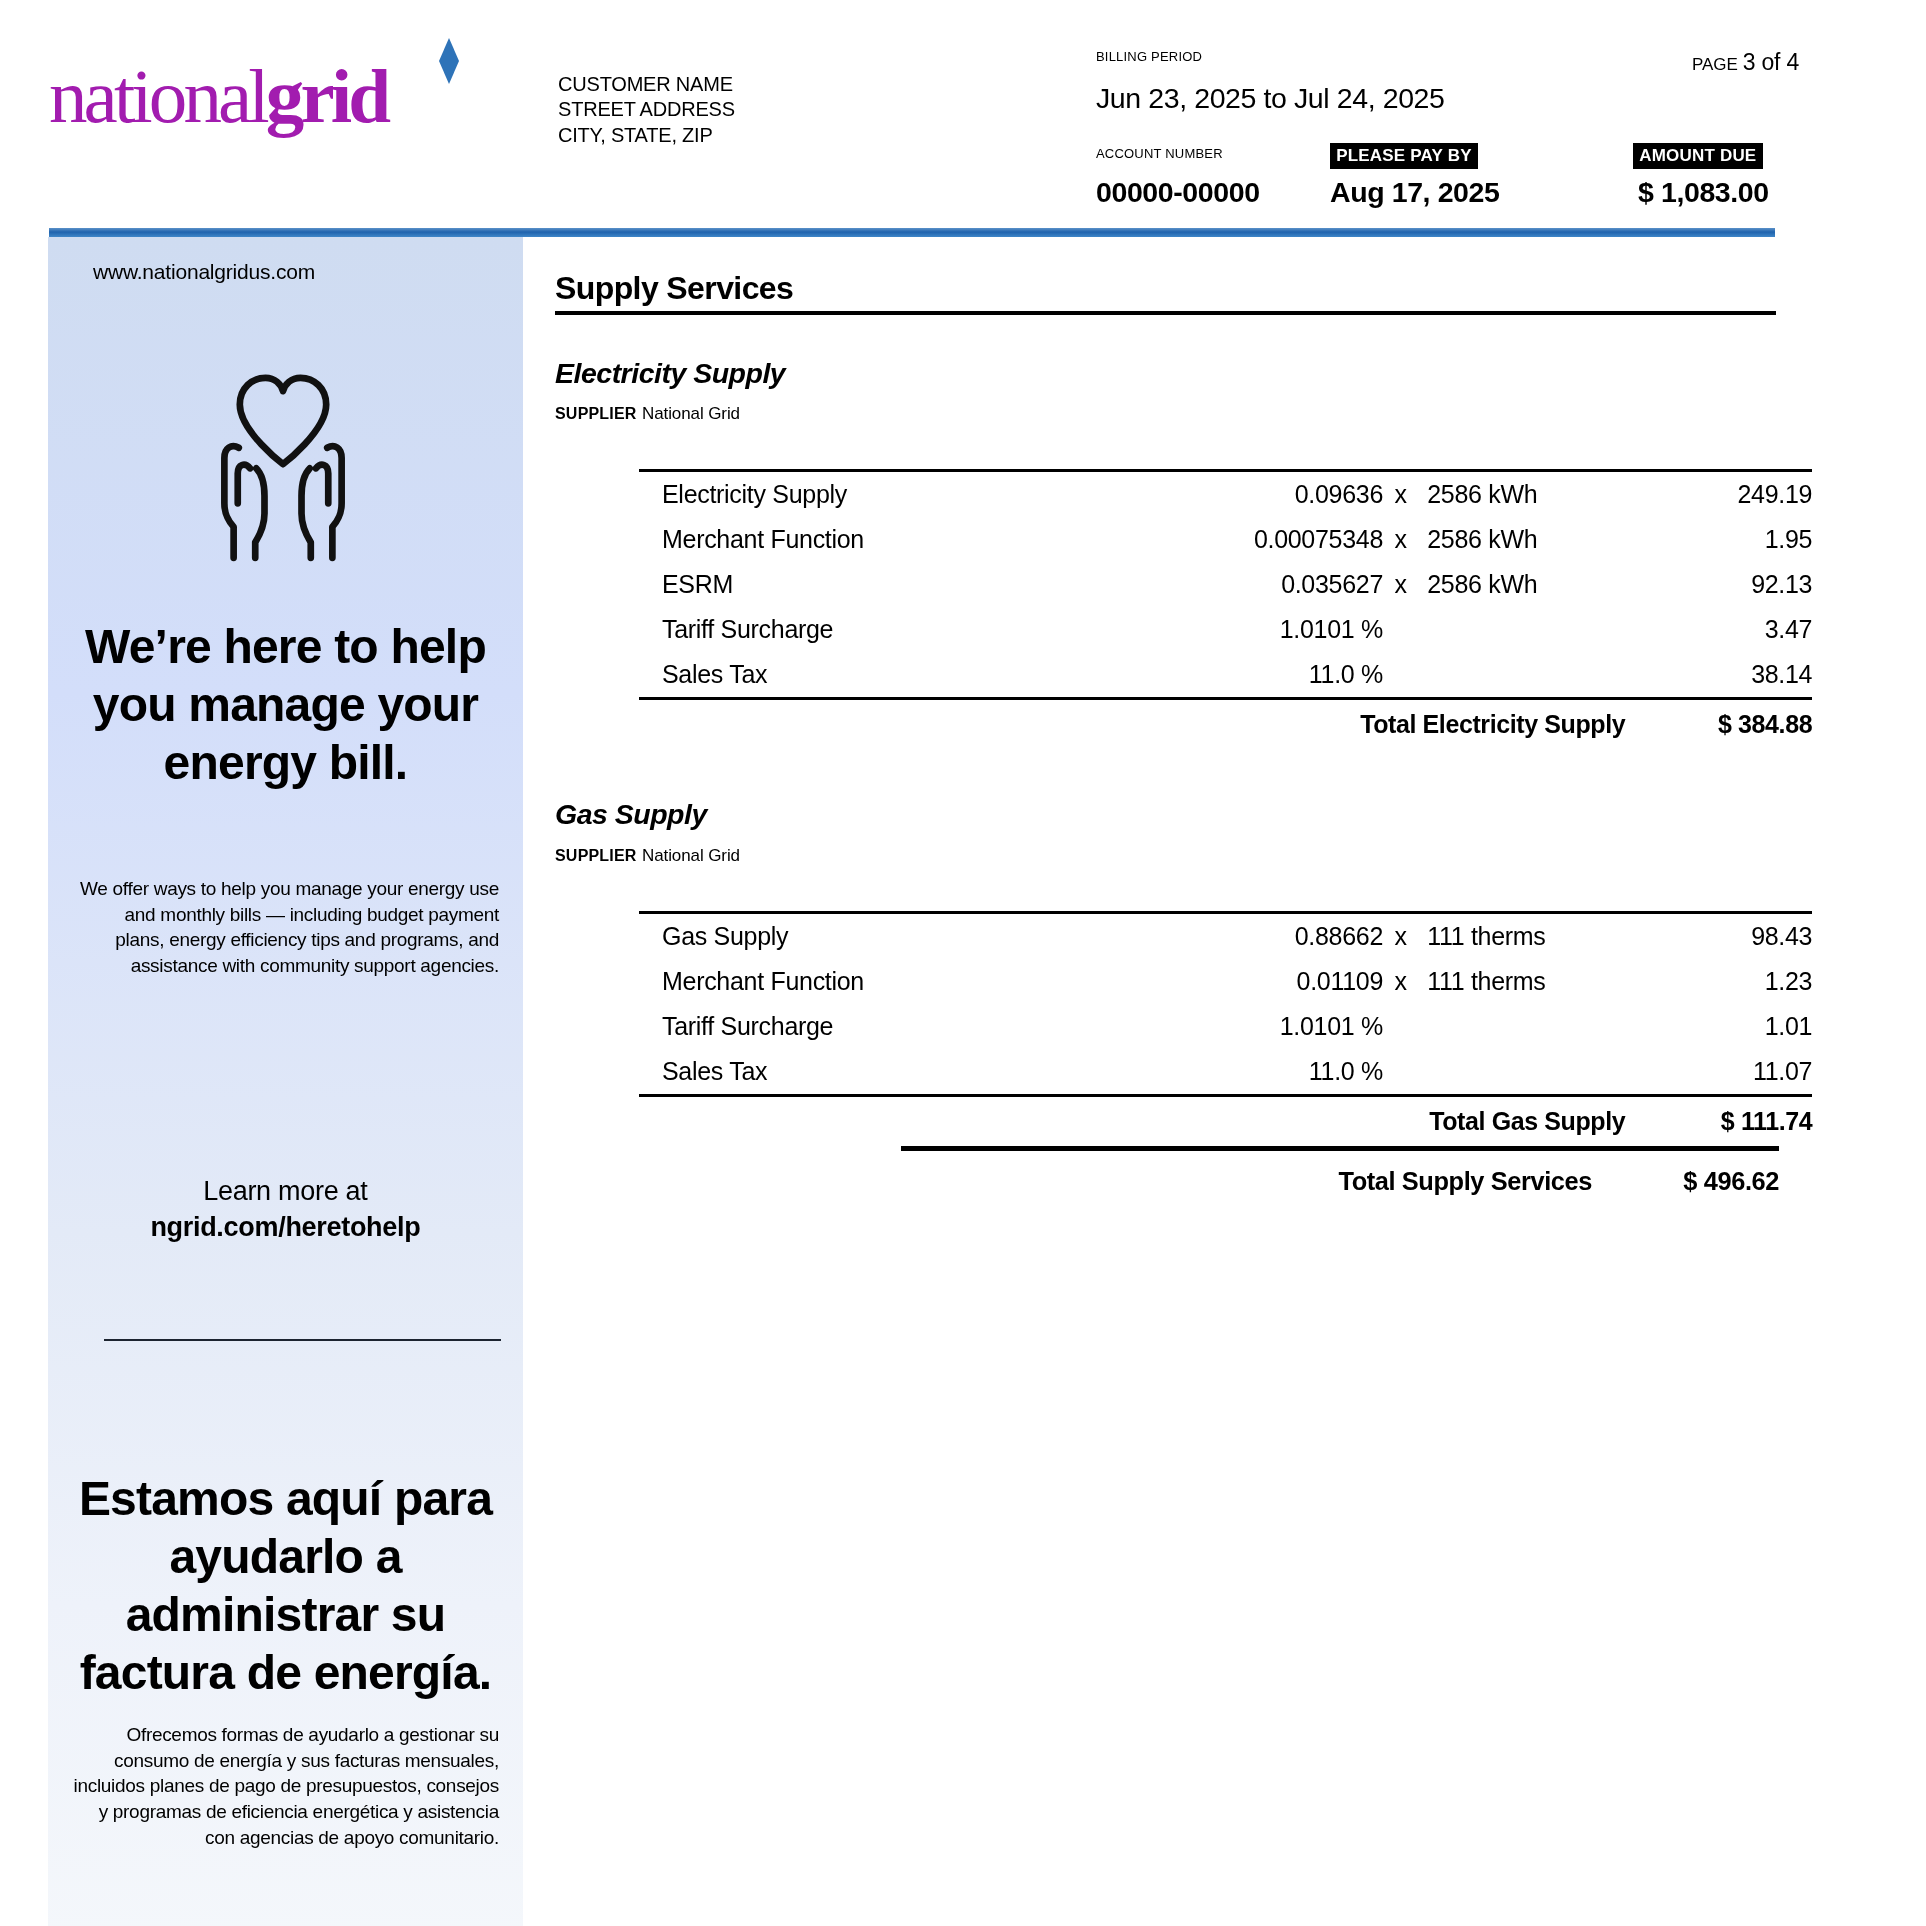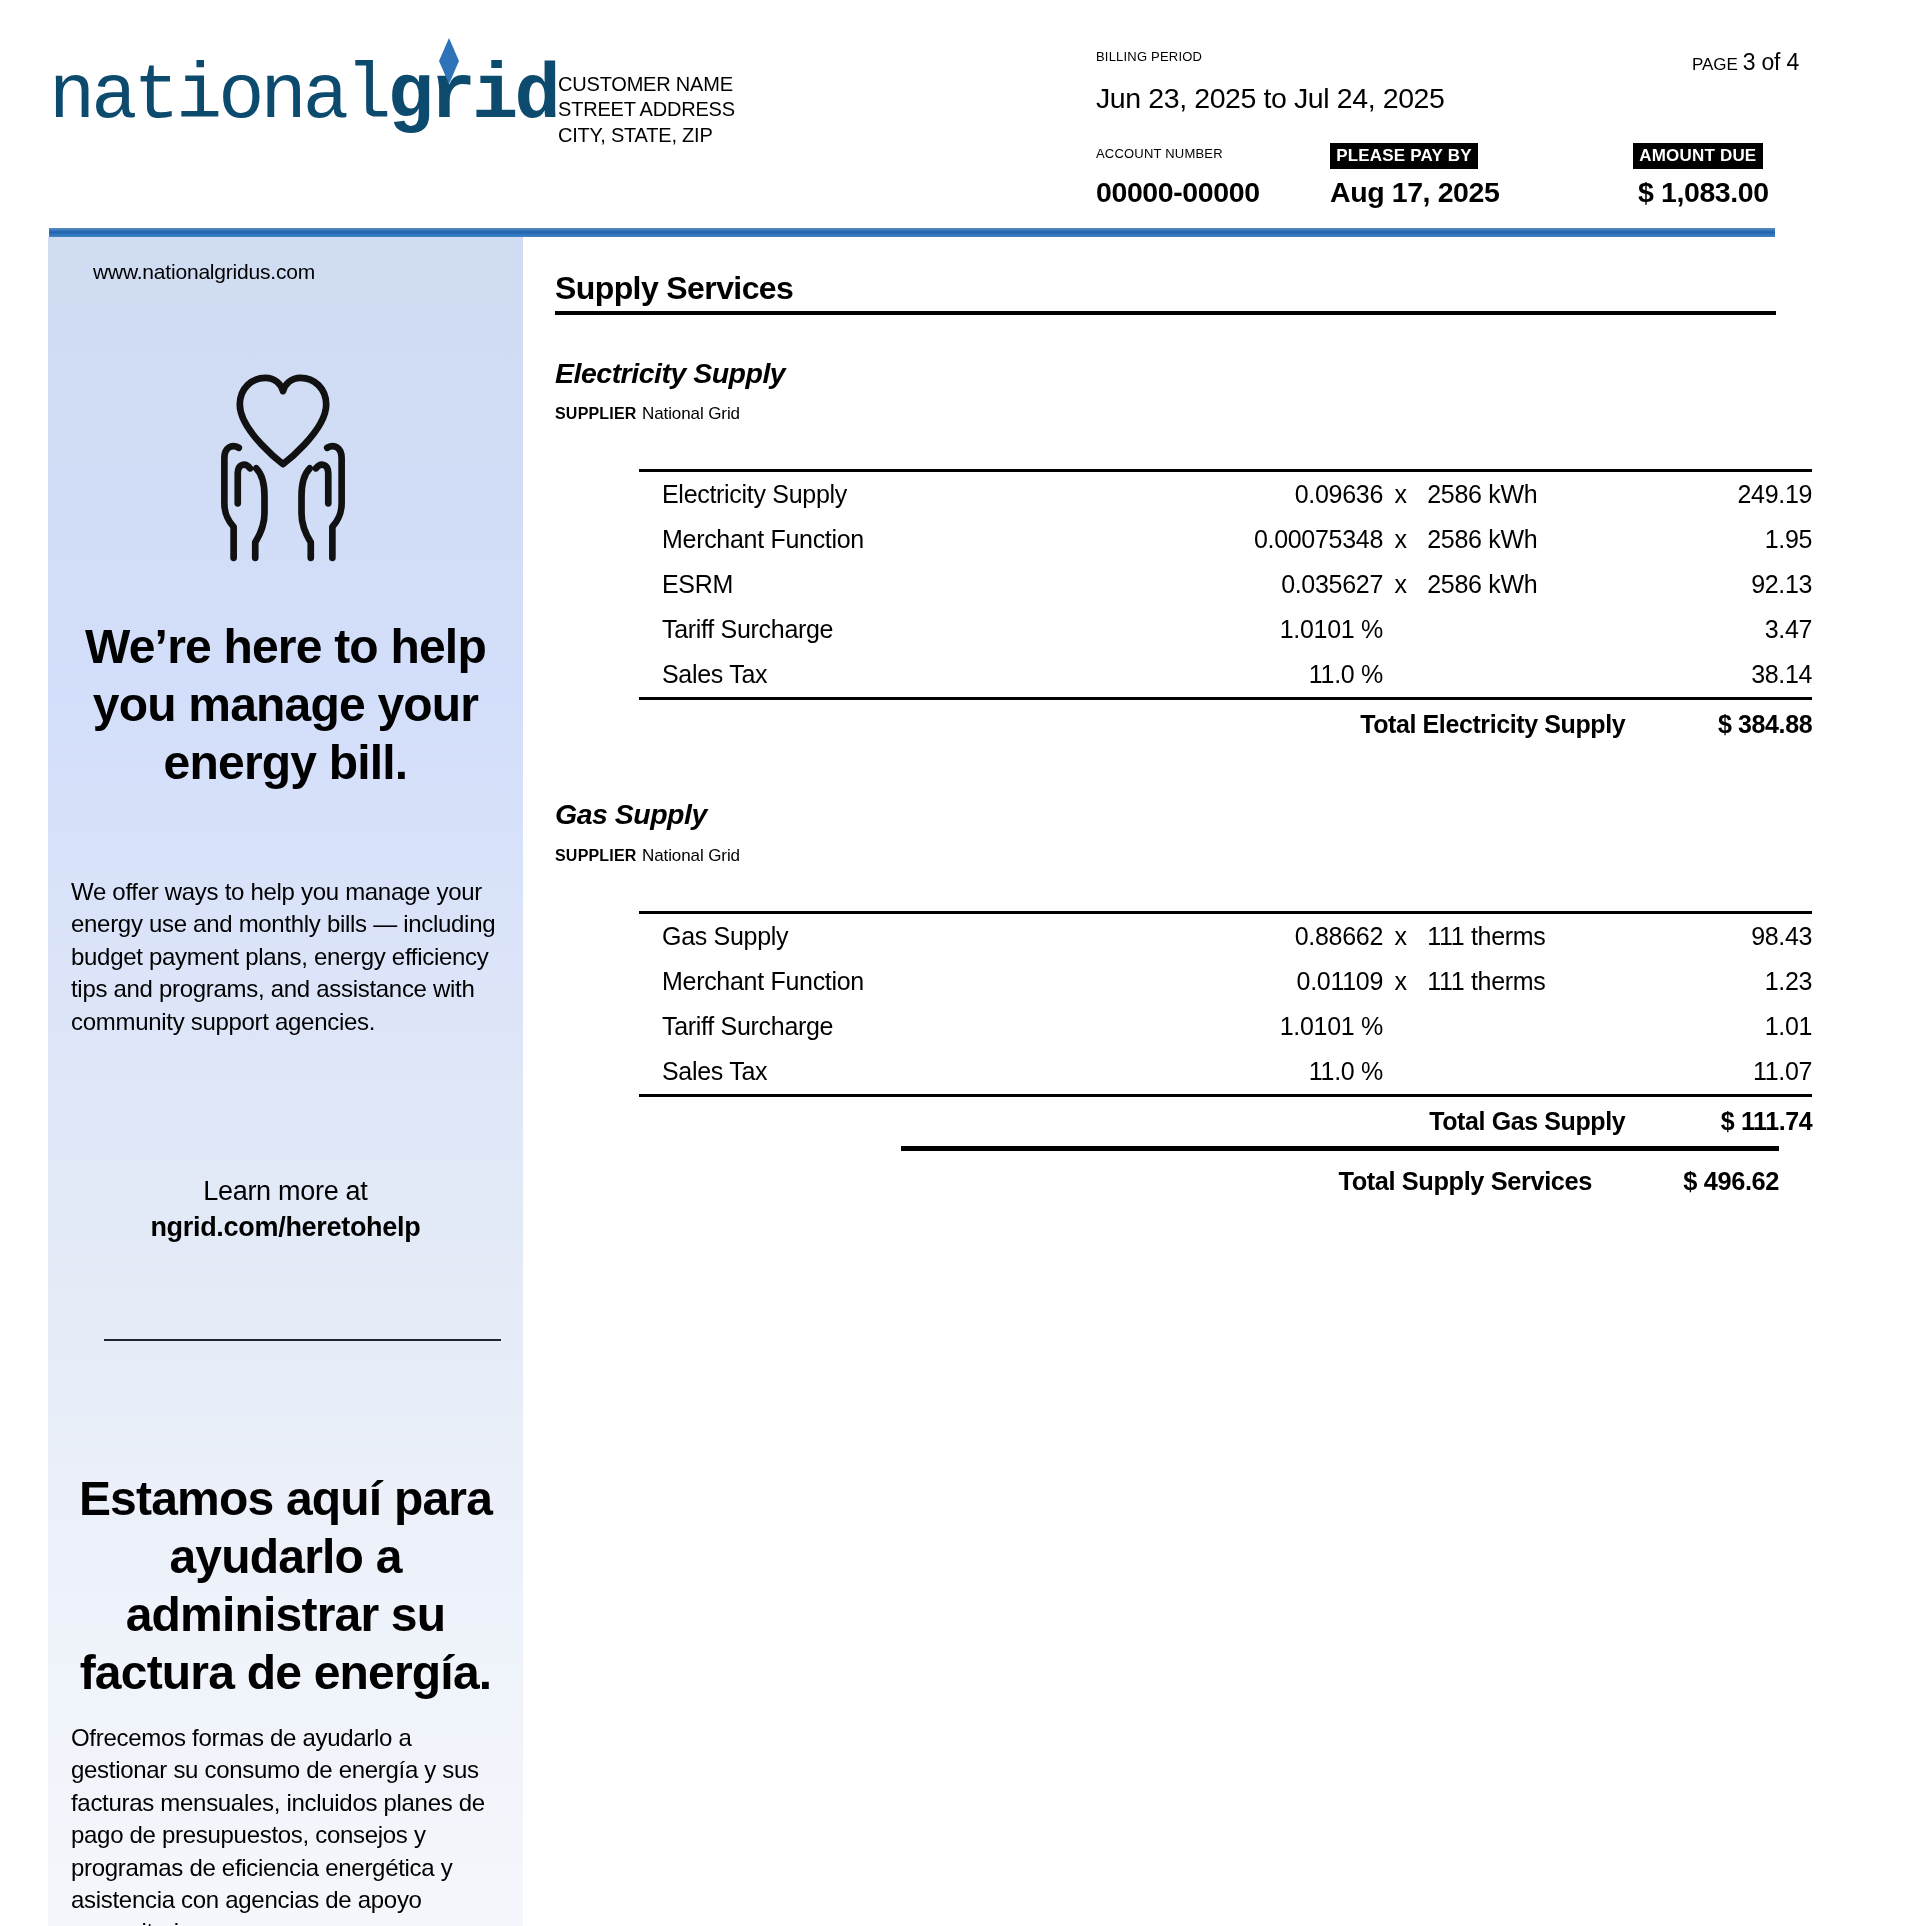--- a/index.html
+++ b/index.html
@@ -24,26 +24,26 @@
     height: 228px;
   }
   #logo-block {
     position: absolute;
     left: 49px;
     top: 58px;
     width: 470px;
     height: 100px;
   }
   #logo-wordmark {
-    font-family: Liberation Mono, monospace;
+    font-family: Liberation Serif, serif;
     font-size: 77px;
     letter-spacing: -3.9px;
     line-height: 1;
     white-space: nowrap;
-    color: #0c4a6e;
+    color: #a21caf;
     position: relative;
   }
   #logo-wordmark .lg-light { font-weight: 400; }
   #logo-wordmark .lg-bold  { font-weight: 700; }
   #logo-spark {
     position: absolute;
     left: 390px;
     top: -20px;
     width: 0; height: 0;
     border-left: 10.8px solid transparent;
@@ -149,22 +149,22 @@
     font-weight: 700;
     line-height: 1.21;
     letter-spacing: -0.8px;
   }
   #headline-en { top: 381px; }
   #headline-es { top: 1233px; }
 
   .side-body {
     position: absolute;
     left: 23px; width: 428px;
-    text-align: left;
-    font-size: 24px;
+    text-align: right;
+    font-size: 19px;
     line-height: 1.35;
     letter-spacing: -0.3px;
   }
   #body-en { top: 639px; }
   #body-es { top: 1485px; }
 
   .side-learn {
     position: absolute;
     left: 15.4px; width: 444px;
     text-align: center;

